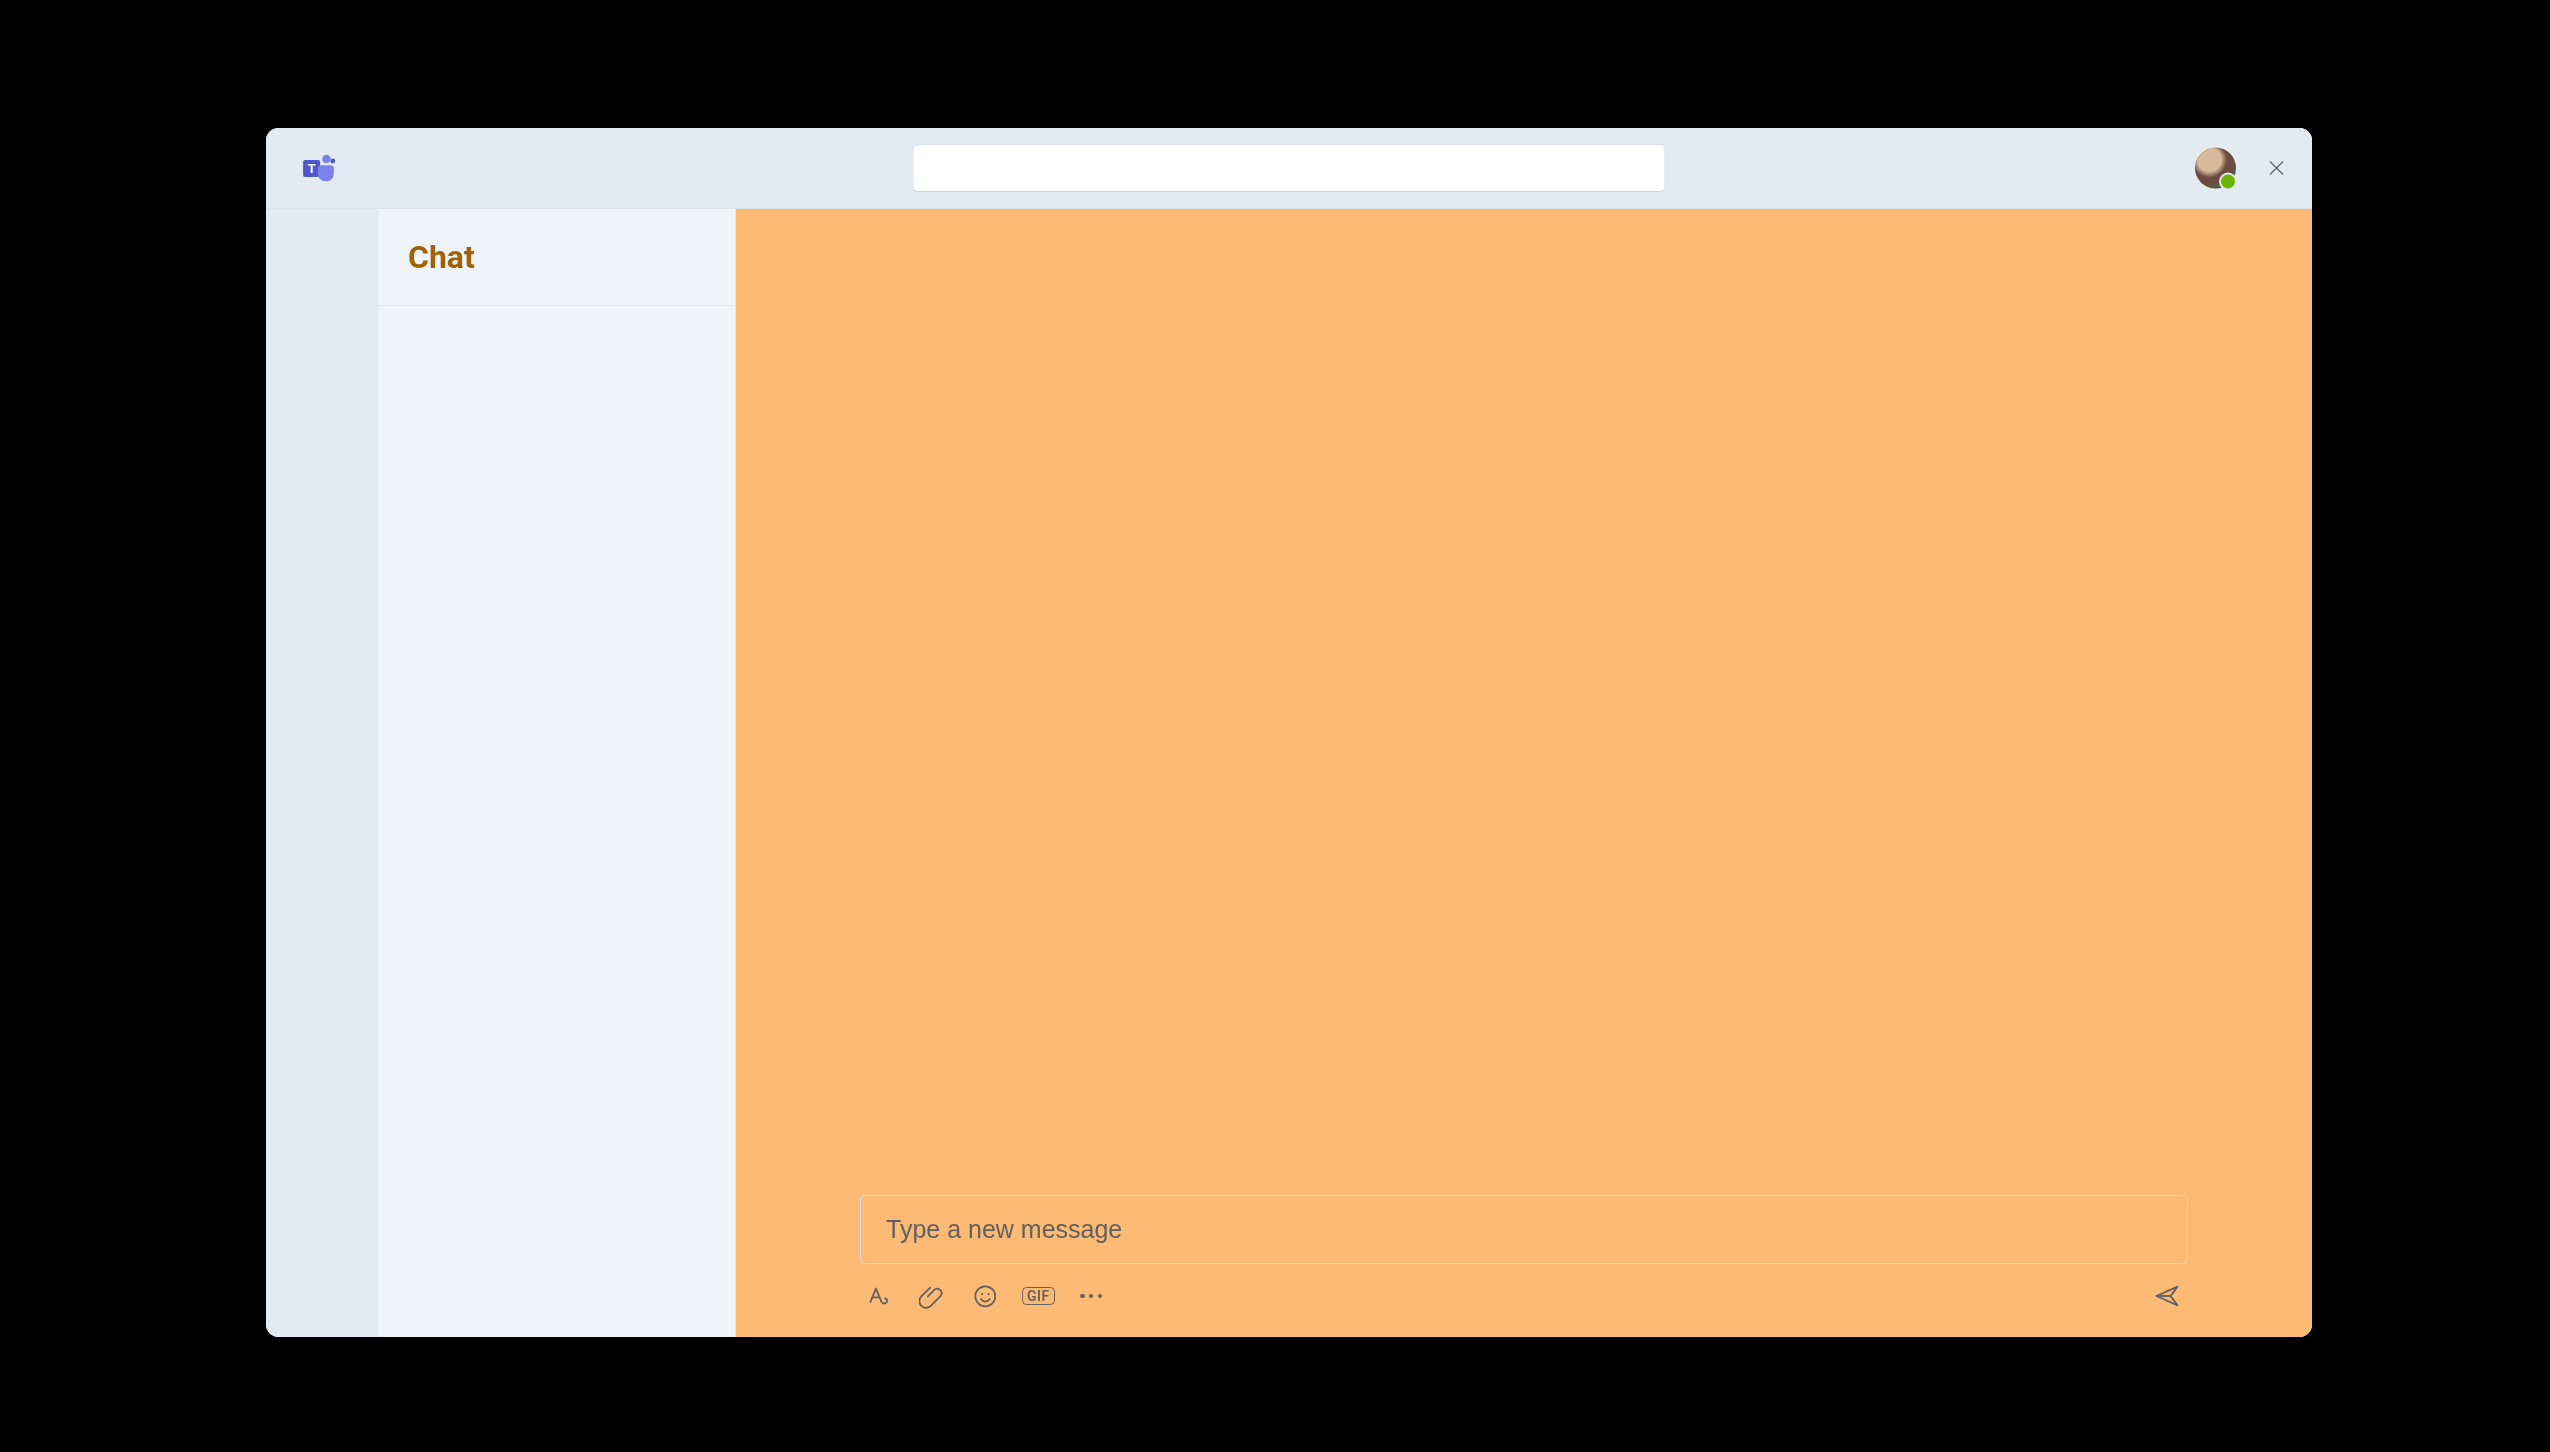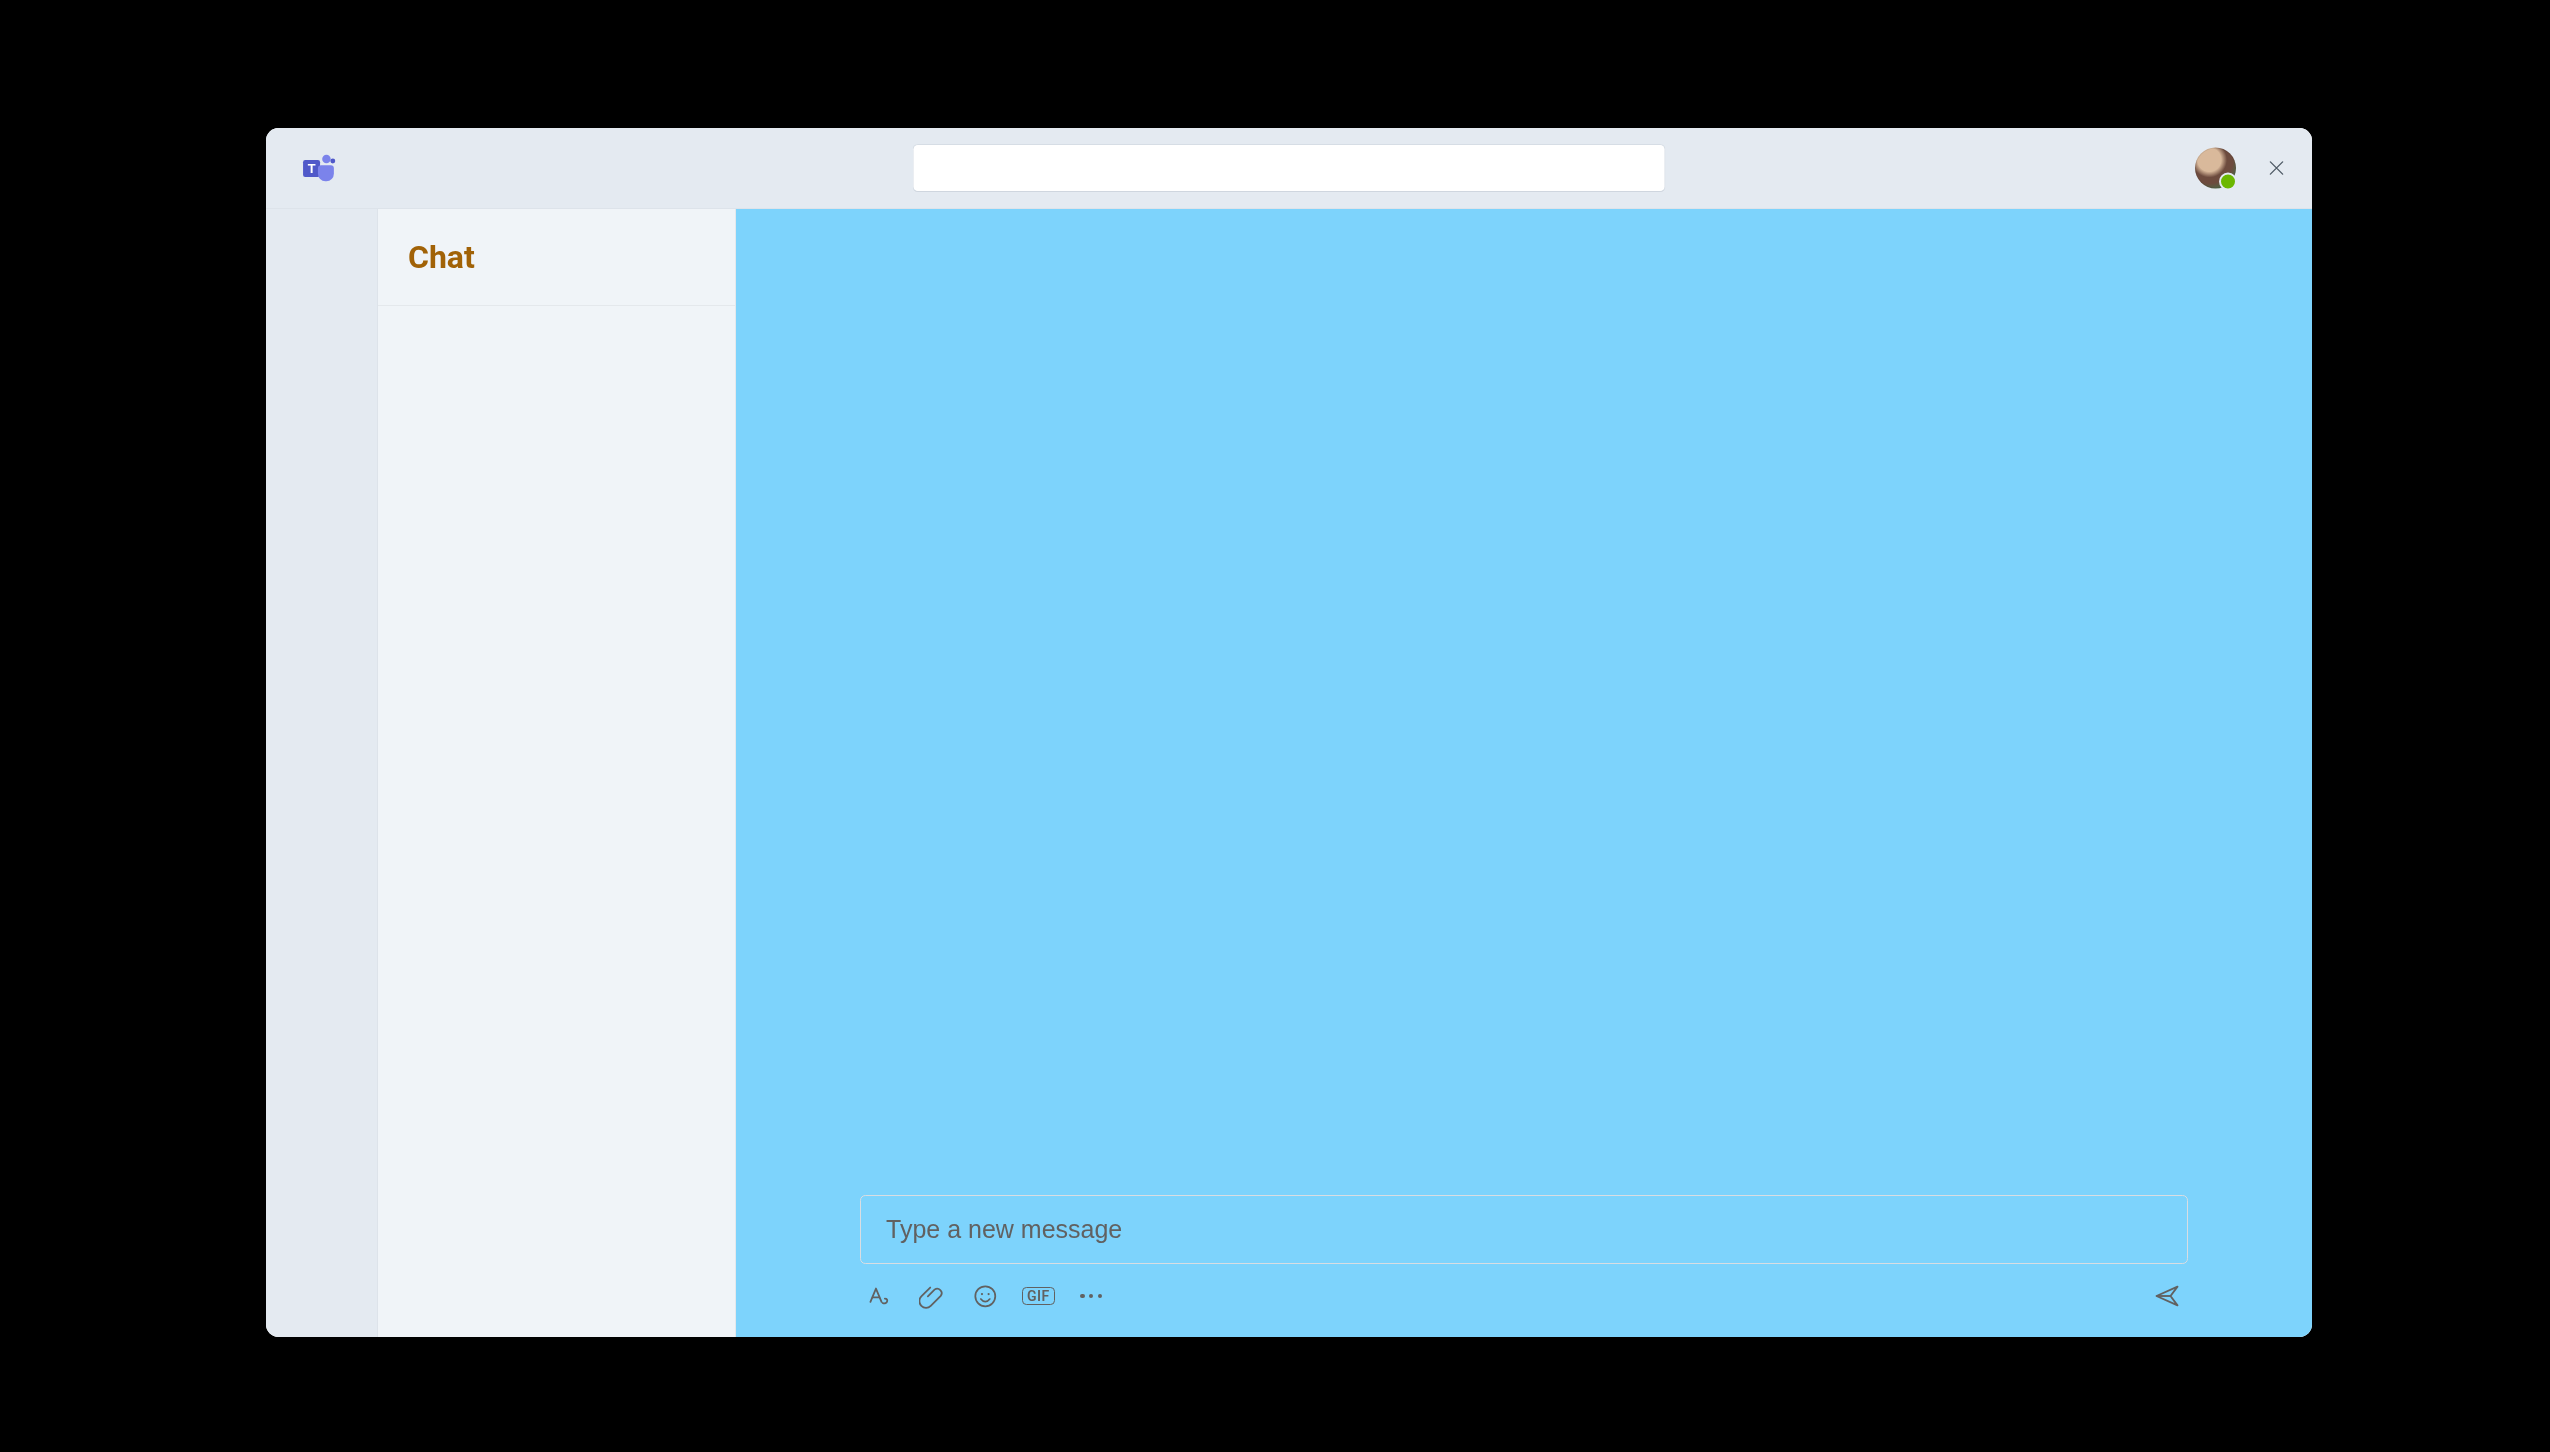--- a/index.html
+++ b/index.html
@@ -136,21 +136,21 @@
     padding: 0 30px;
     border-bottom: 0.9px solid #e4e8ec;
   }
   .conv-title {
     font-size: 32px;
     font-weight: 700;
     color: #a16207;
   }
   .main {
     flex: 1;
-    background: #7dd3fc;
+    background: #fdba74;
     display: flex;
     flex-direction: column;
   }
   .messages {
     flex: 1;
   }
   .composer-area {
     padding: 0 124px 25px 124px;
   }
   .compose-box {

